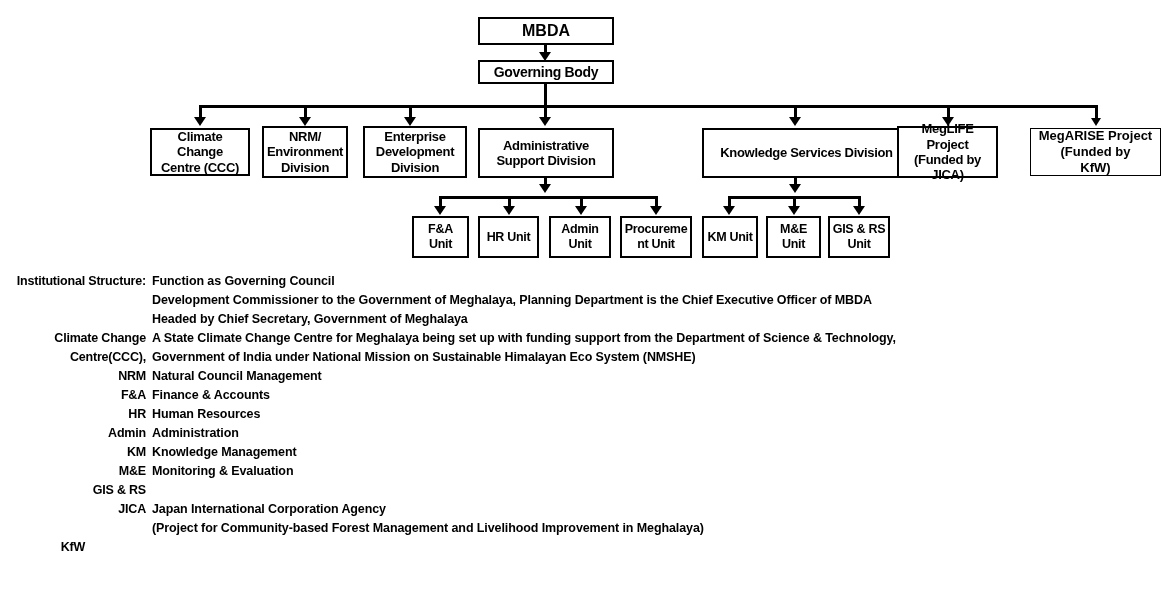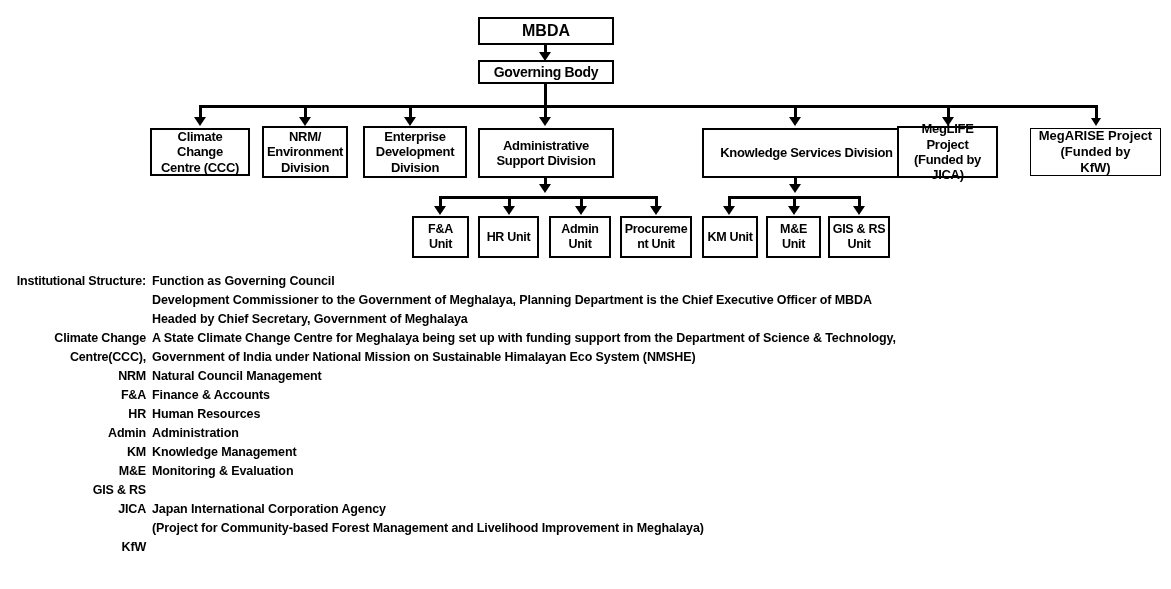--- a/index.html
+++ b/index.html
@@ -290,17 +290,17 @@
         <div class="leg-def"><div>Monitoring &amp; Evaluation</div></div>
       </div>
       <div class="leg-row">
         <div class="leg-term">GIS &amp; RS</div>
       </div>
       <div class="leg-row">
         <div class="leg-term">JICA</div>
         <div class="leg-def"><div>Japan International Corporation Agency</div><div>(Project for Community-based Forest Management and Livelihood Improvement in Meghalaya)</div></div>
       </div>
       <div class="leg-row">
-        <div class="leg-term" style="align-self: center;">KfW</div>
+        <div class="leg-term" style="align-self: center; text-align: center;">KfW</div>
       </div>
     </div>
 
 </div>
 
 </body></html>

